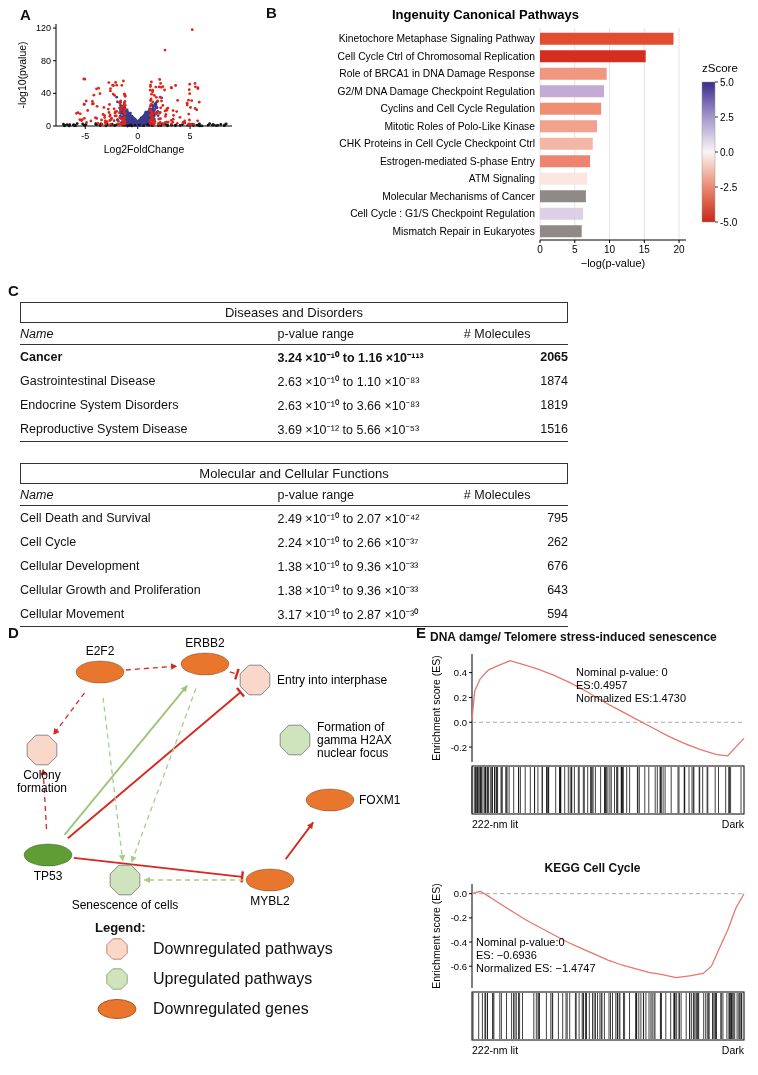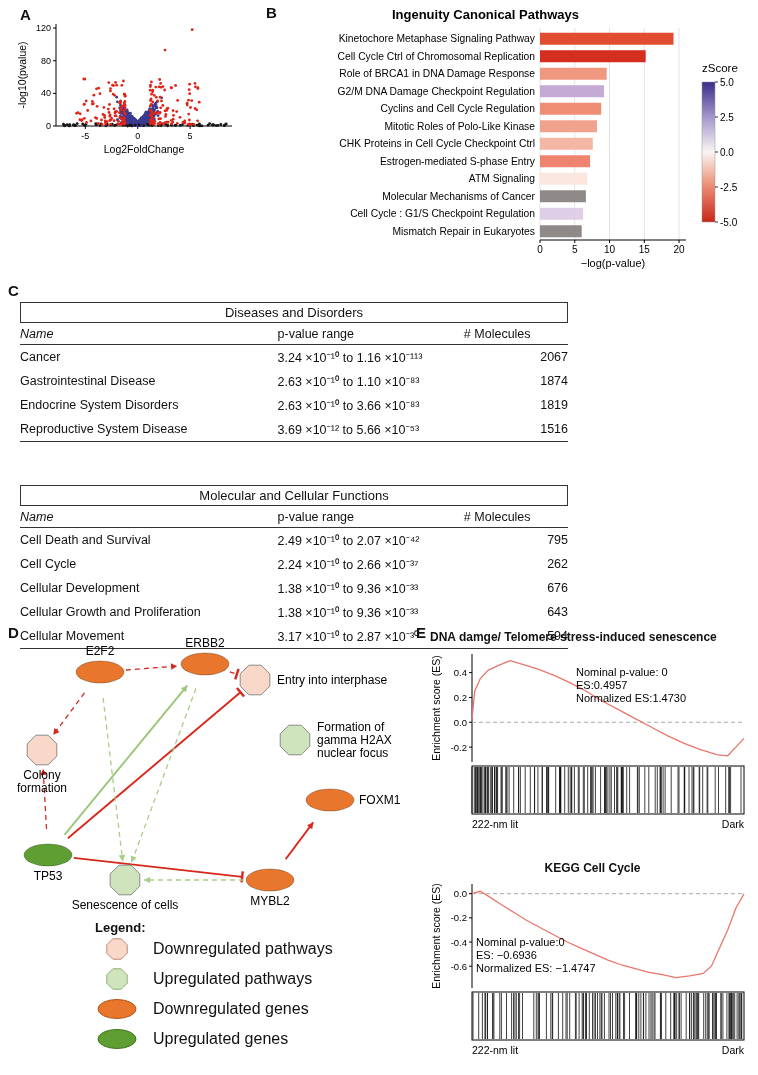--- a/index.html
+++ b/index.html
@@ -3,28 +3,28 @@
 <meta charset="utf-8">
 <style>
   *{margin:0;padding:0;box-sizing:border-box;}
   html,body{width:758px;height:1075px;background:#ffffff;position:relative;
     font-family:"Liberation Sans",sans-serif;color:#111;}
   svg{overflow:visible;font-family:inherit;}
   .abs{position:absolute;}
   .panel-label{position:absolute;font-weight:bold;font-size:15px;}
   .gsea-title{position:absolute;font-weight:bold;font-size:12px;}
   
-  .tbl{margin-bottom:43px;font-size:12.5px;}
+  .tbl{margin-bottom:21px;font-size:12.5px;}
   .tbl-title{border:1px solid #333;text-align:center;font-size:13px;padding:2px 0;}
   .tbl table{width:100%;border-collapse:collapse;}
   .tbl th{text-align:left;font-weight:normal;border-bottom:1px solid #333;padding:4px 0 3px;font-size:12.5px;}
   .tbl td{padding:3.5px 0;}
   .tbl tbody tr:last-child td{border-bottom:1px solid #333;}
   .tbl .num{text-align:right;}
-  .tbl .boldrow{font-weight:normal;}
+  .tbl .boldrow{font-weight:bold;}
   .c0{width:47%;font-style:italic;} .c1{width:34%;} .c2{width:19%;}
   
   #network-legend .legend-title{font-weight:bold;font-size:13px;margin-bottom:1px;}
   .legend-row{display:flex;align-items:center;margin-bottom:4px;height:26px;}
   .legend-row svg{margin-right:14px;}
   .legend-row .lbl{font-size:16px;}
 </style>
 </head>
 <body>
 
@@ -1043,21 +1043,21 @@
           <tr>
             <th class="c0">Name</th>
             <th class="c1">p-value range</th>
             <th class="c2"># Molecules</th>
           </tr>
         </thead>
         <tbody>
           <tr class="boldrow">
             <td class="">Cancer</td>
             <td class="">3.24 ×10⁻¹⁰ to 1.16 ×10⁻¹¹³</td>
-            <td class="num">2067</td>
+            <td class="num">2065</td>
           </tr>
           <tr>
             <td class="">Gastrointestinal Disease</td>
             <td class="">2.63 ×10⁻¹⁰ to 1.10 ×10⁻⁸³</td>
             <td class="num">1874</td>
           </tr>
           <tr>
             <td class="">Endocrine System Disorders</td>
             <td class="">2.63 ×10⁻¹⁰ to 3.66 ×10⁻⁸³</td>
             <td class="num">1819</td>
@@ -1170,26 +1170,20 @@
         <svg width="44" height="24">
           <polygon points="32.2,16.2 26.2,22.2 17.8,22.2 11.8,16.2 11.8,7.8 17.8,1.8 26.2,1.8 32.2,7.8" fill="#cfe4bd" stroke="#8fae77" stroke-width="1"></polygon>
         </svg>
         <span class="lbl">Upregulated pathways</span>
       </div>
       <div class="legend-row">
         <svg width="44" height="24">
           <ellipse cx="22" cy="12" rx="19" ry="9.5" fill="#e8762c" stroke="#b35415" stroke-width="1"></ellipse>
         </svg>
         <span class="lbl">Downregulated genes</span>
-      </div>
-      <div class="legend-row">
-        <svg width="44" height="24">
-          <ellipse cx="22" cy="12" rx="19" ry="9.5" fill="#5f9e32" stroke="#3f7518" stroke-width="1"></ellipse>
-        </svg>
-        <span class="lbl">Upregulated genes</span>
       </div>
     </div>
 </div>
 
 <div class="panel-label" style="left:416px;top:624px;">E</div>
 <div class="gsea-title" style="left:430px;top:630px;width:325px;text-align:left;">DNA damge/ Telomere stress-induced senescence</div>
 <svg id="gsea1-svg" class="abs" style="left:428px;top:646px;" width="325" height="212">
     <line x1="44" y1="8" x2="44" y2="116" stroke="#000"></line>
     <line x1="41" y1="26.620689655172416" x2="44" y2="26.620689655172416" stroke="#000"></line>
     <text x="39" y="30.120689655172416" font-size="9.5" text-anchor="end">0.4</text>

